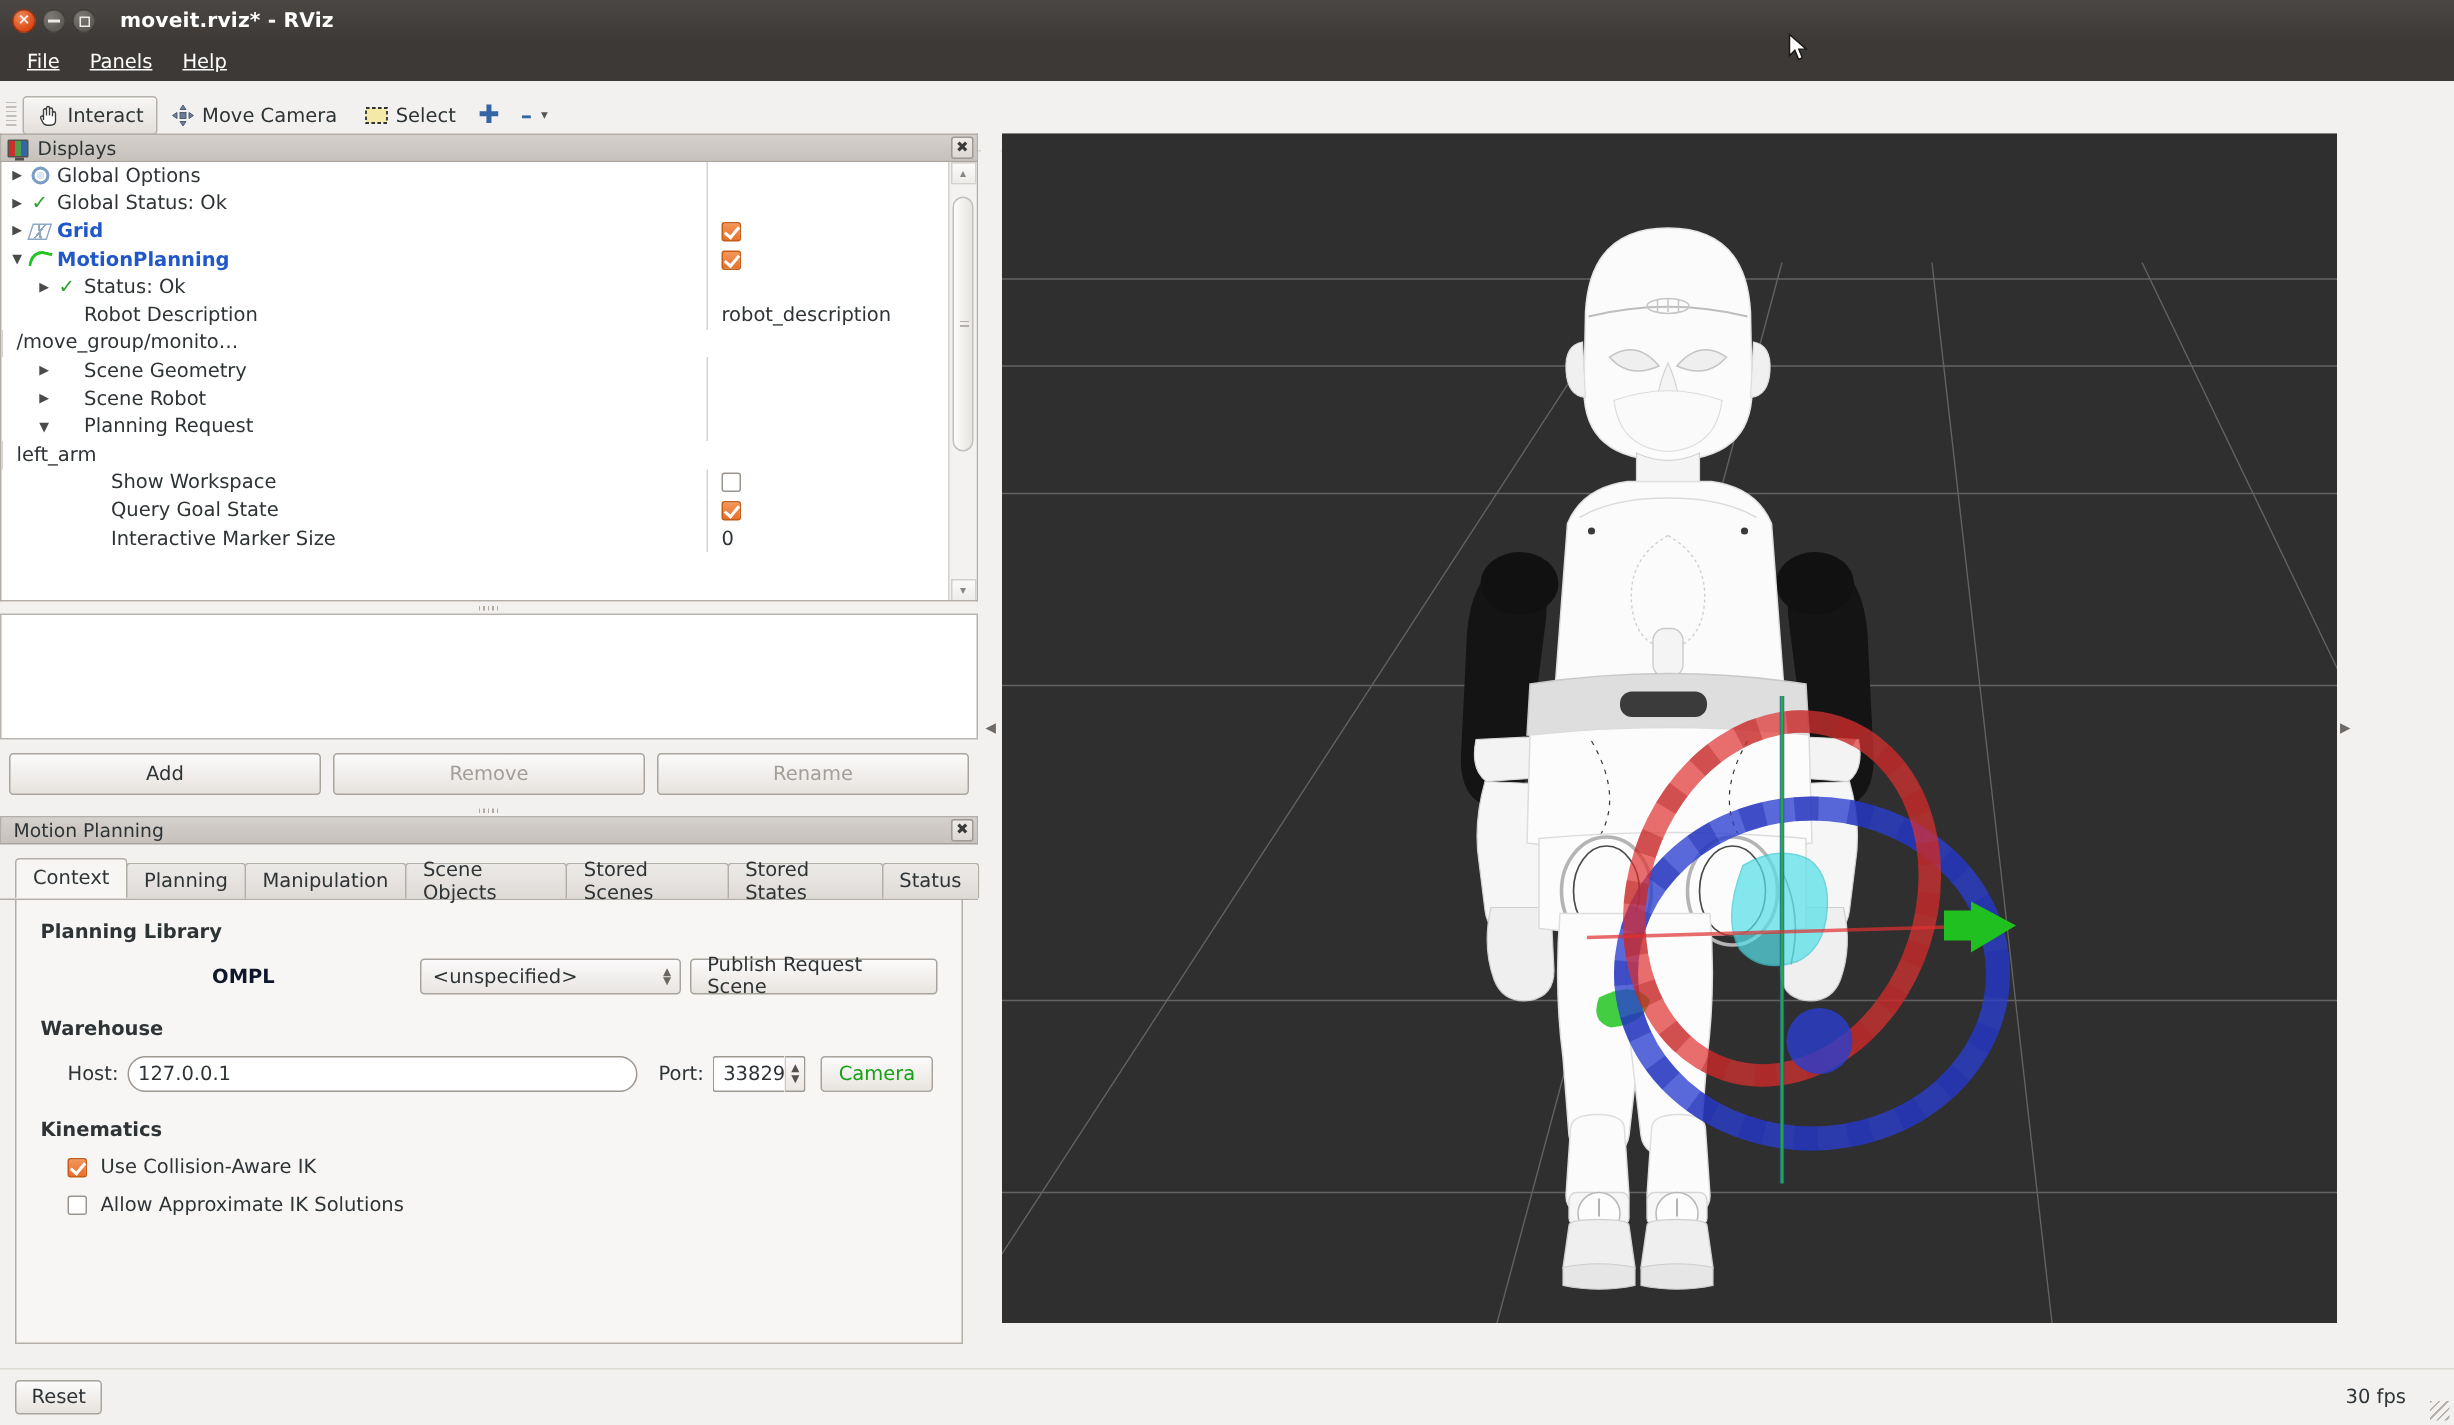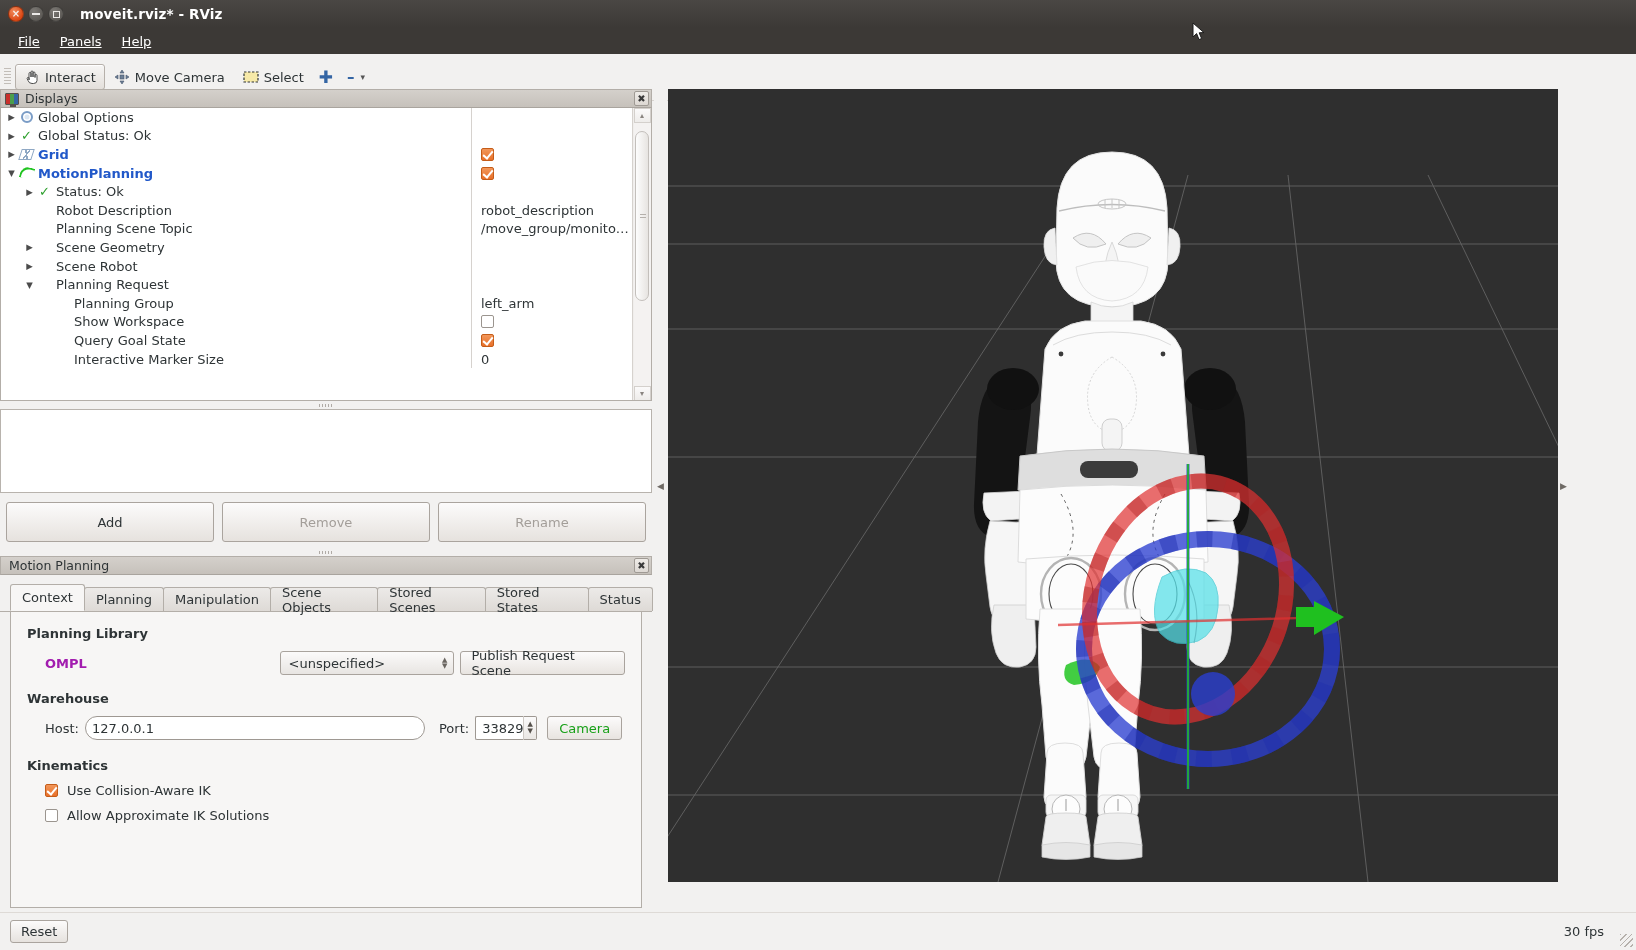--- a/index.html
+++ b/index.html
@@ -255,21 +255,21 @@
     background: #ffffff;
     border: 1px solid #b8b3ad;
     margin: 0;
   }
 
   .btnrow {
     display: flex; gap: 8px;
     padding: 9px 6px 6px 6px;
   }
   .gbtn {
-    flex: 1; height: 40px;
+    flex: 1; height: 28px;
     border: 1px solid #aaa49e; border-radius: 3px;
     background: linear-gradient(to bottom,#fcfbfb,#e6e2de);
     font-size: 13px; color: #2e3436;
     display: flex; align-items: center; justify-content: center;
     cursor: default;
   }
   .gbtn.disabled { color: #a39e99; }
   .tabbar {
     display: flex; align-items: flex-end;
     height: 27px;
@@ -297,21 +297,21 @@
   .tabcontent {
     margin: 0 10px 0 10px;
     height: 296px;
     background: #f7f6f5;
     border: 1px solid #b3aea8;
     border-top: none;
     padding: 14px 16px;
   }
   .sect-title { font-weight: bold; font-size: 13px; color: #2e3436; margin-bottom: 10px; }
   .row { display: flex; align-items: center; margin-bottom: 12px; }
-  .ompl { color: #a21caf; font-weight: bold; font-size: 13px; margin-left: 18px; width: 242px; }
+  .ompl { color: #0f172a; font-weight: bold; font-size: 13px; margin-left: 18px; width: 242px; text-align: center; }
   .combo {
     width: 180px; height: 24px;
     border: 1px solid #a9a39d; border-radius: 3px;
     background: linear-gradient(to bottom,#fbfafa,#e8e5e2);
     display: flex; align-items: center;
     padding: 0 4px 0 8px;
     font-size: 13px;
   }
   .combo .cval { flex: 1; }
   .spinarrows {
@@ -546,25 +546,20 @@
             <span class="tname" style="padding-left:22px">
               <span class="arrow blank">▶</span>
               <span class="tico"></span>
               <span class="lbl">Robot Description</span>
             </span>
             <span class="tval">
               <span>robot_description</span>
             </span>
           </div>
           <div class="trow">
-            <span class="tname" style="padding-left:22px">
-              <span class="arrow blank">▶</span>
-              <span class="tico"></span>
-              <span class="lbl">Planning Scene Topic</span>
-            </span>
             <span class="tval">
               <span>/move_group/monito…</span>
             </span>
           </div>
           <div class="trow">
             <span class="tname" style="padding-left:22px">
               <span class="arrow">▶</span>
               <span class="tico"></span>
               <span class="lbl">Scene Geometry</span>
             </span>
@@ -586,25 +581,20 @@
             <span class="tname" style="padding-left:22px">
               <span class="arrow">▼</span>
               <span class="tico"></span>
               <span class="lbl">Planning Request</span>
             </span>
             <span class="tval">
               <span></span>
             </span>
           </div>
           <div class="trow">
-            <span class="tname" style="padding-left:40px">
-              <span class="arrow blank">▶</span>
-              <span class="tico"></span>
-              <span class="lbl">Planning Group</span>
-            </span>
             <span class="tval">
               <span>left_arm</span>
             </span>
           </div>
           <div class="trow">
             <span class="tname" style="padding-left:40px">
               <span class="arrow blank">▶</span>
               <span class="tico"></span>
               <span class="lbl">Show Workspace</span>
             </span>

